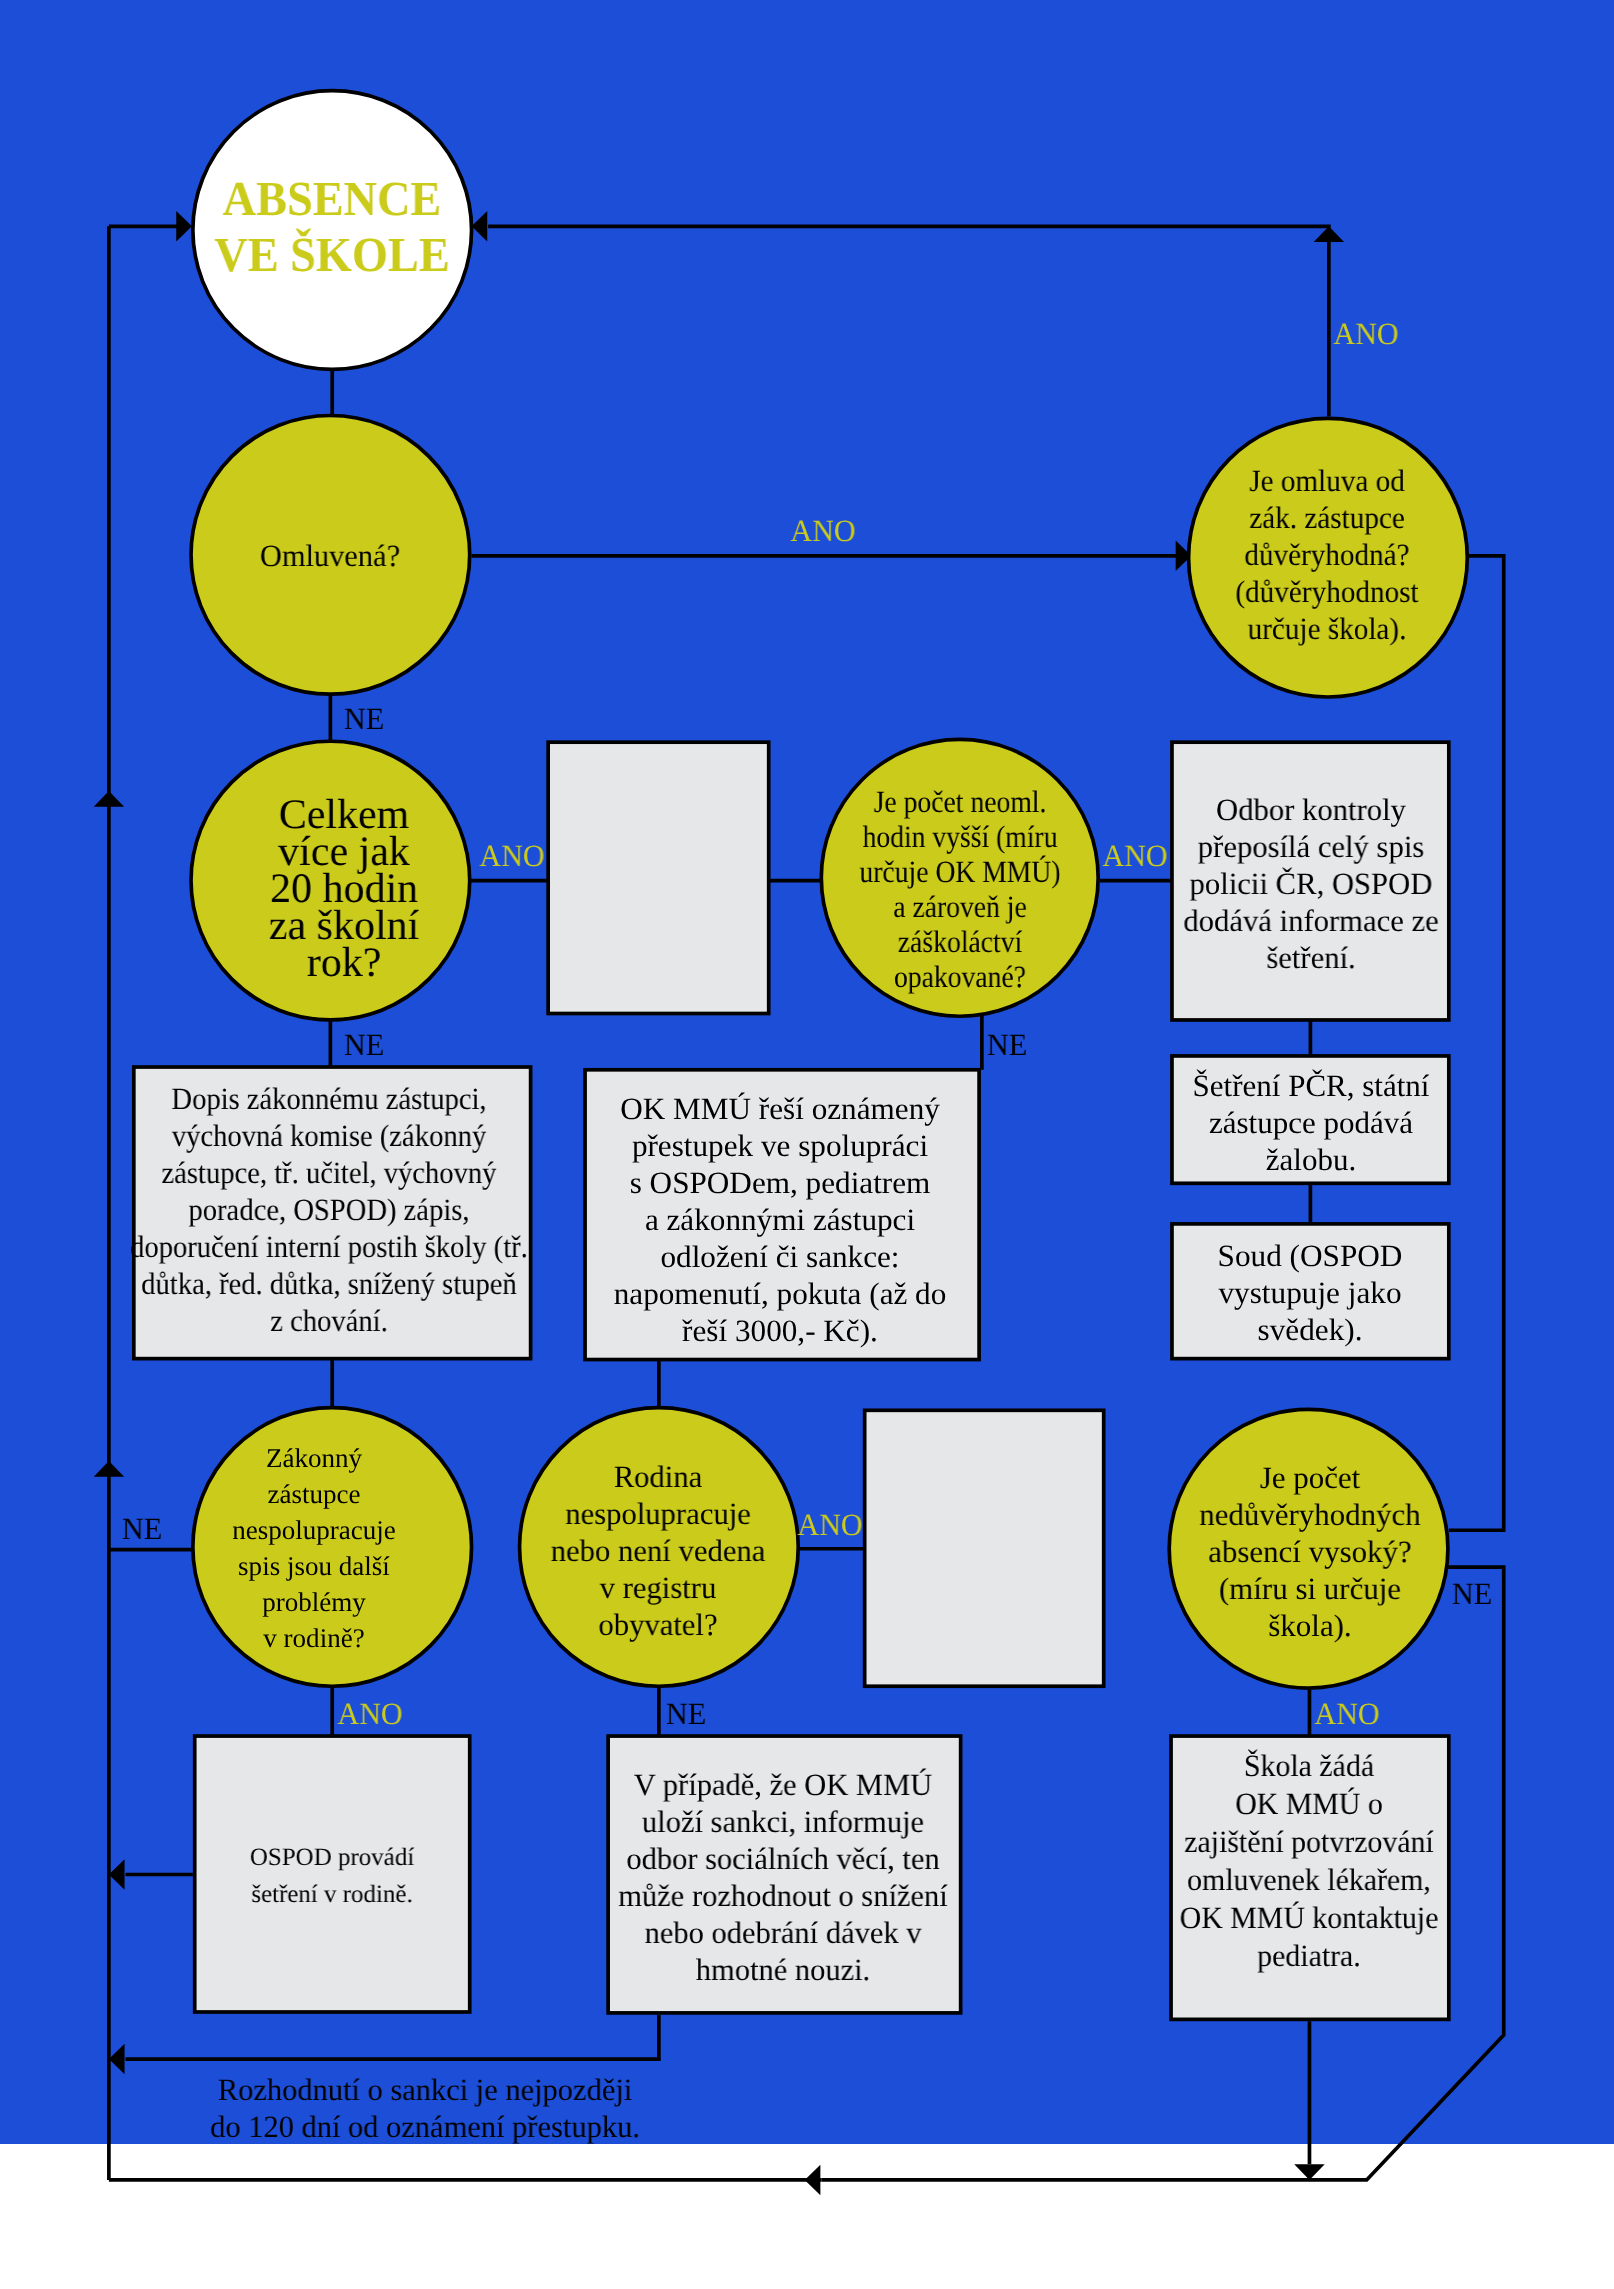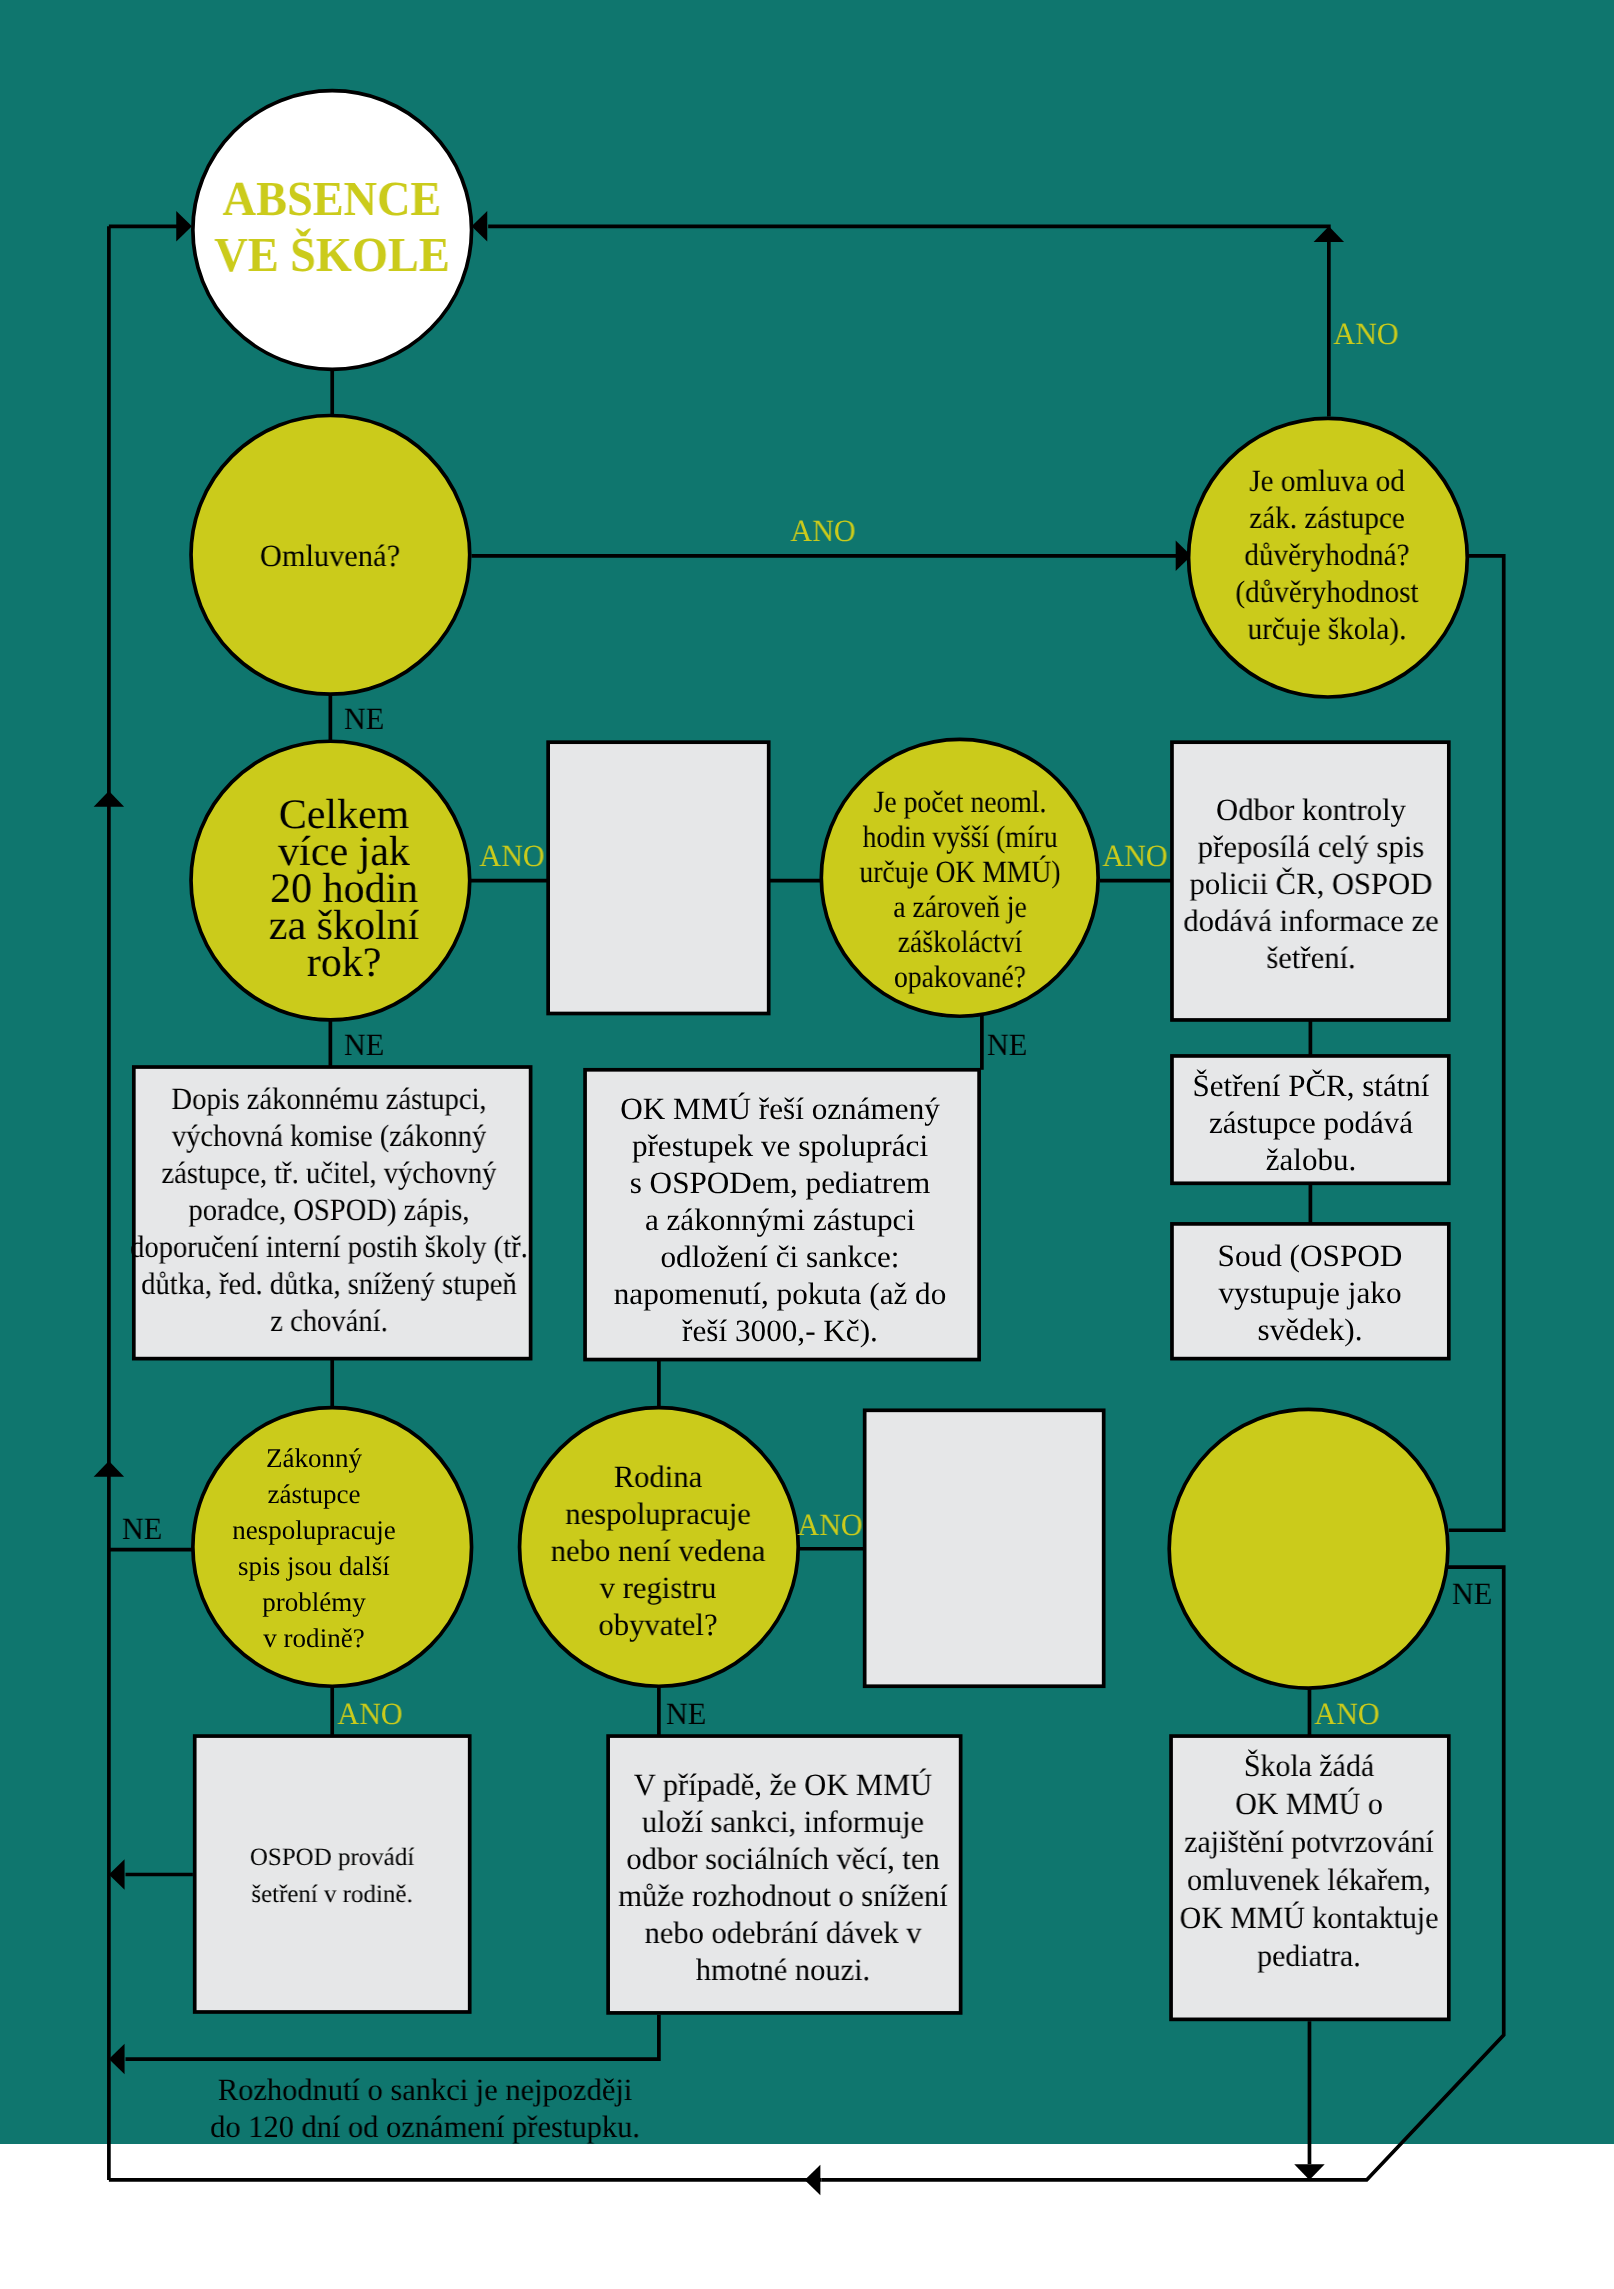--- a/index.html
+++ b/index.html
@@ -1,18 +1,18 @@
 <!DOCTYPE html>
 <html lang="cs" style="font-size:14.8px"><head>
 <meta charset="utf-8">
 <title>ABSENCE VE ŠKOLE</title>
 <style>
   html,body{margin:0;padding:0;background:#ffffff;-webkit-font-smoothing:antialiased;text-rendering:geometricPrecision;}
   body{width:1614px;height:2290px;overflow:hidden;font-family:"Liberation Serif","DejaVu Serif",serif;}
-  #canvas{position:relative;width:1614px;height:2144px;background:#0f766e;text-decoration:underline;}
+  #canvas{position:relative;width:1614px;height:2144px;background:#1d4ed8;text-decoration:underline;}
   svg#wires{position:absolute;left:0;top:0;width:1614px;height:2290px;display:block;}
   .nodetext{position:absolute;text-align:center;color:#000000;transform:translateX(-50%);will-change:transform;
             font-family:"Liberation Serif","DejaVu Serif",serif;white-space:nowrap;}
   .titletext{position:absolute;text-align:center;color:#cbcb1b;transform:translateX(-50%);will-change:transform;
             font-family:"Liberation Serif","DejaVu Serif",serif;font-weight:bold;white-space:nowrap;}
   .edgelabel{position:absolute;transform:translateX(-50%);will-change:transform;
             font-family:"Liberation Serif","DejaVu Serif",serif;white-space:nowrap;}
   .lbl-yes{color:#cbcb1b;}
   .lbl-no{color:#000000;}
   .footnote{position:absolute;text-align:center;color:#000000;transform:translateX(-50%);will-change:transform;
@@ -154,20 +154,27 @@
 <span>problémy</span><br>
 <span>v rodině?</span><br>
 </div>
 <div class="nodetext" style="left:658px;top:1458px;font-size:31px;line-height:37px;transform:translateX(-50%) scaleX(0.9891);">
 <span>Rodina</span><br>
 <span>nespolupracuje</span><br>
 <span>nebo není vedena</span><br>
 <span>v registru</span><br>
 <span>obyvatel?</span><br>
 </div>
+<div class="nodetext" style="left:1310px;top:1459px;font-size:31px;line-height:37px;transform:translateX(-50%) scaleX(0.9971);">
+<span>Je počet</span><br>
+<span>nedůvěryhodných</span><br>
+<span>absencí vysoký?</span><br>
+<span>(míru si určuje</span><br>
+<span>škola).</span><br>
+</div>
 <div class="nodetext" style="left:332px;top:1839px;font-size:25px;line-height:37px;transform:translateX(-50%) scaleX(0.9985);">
 <span>OSPOD provádí</span><br>
 <span>šetření v rodině.</span><br>
 </div>
 <div class="nodetext" style="left:783px;top:1766px;font-size:31px;line-height:37px;transform:translateX(-50%) scaleX(0.9838);">
 <span>V případě, že OK MMÚ</span><br>
 <span>uloží sankci, informuje</span><br>
 <span>odbor sociálních věcí, ten</span><br>
 <span>může rozhodnout o snížení</span><br>
 <span>nebo odebrání dávek v</span><br>

